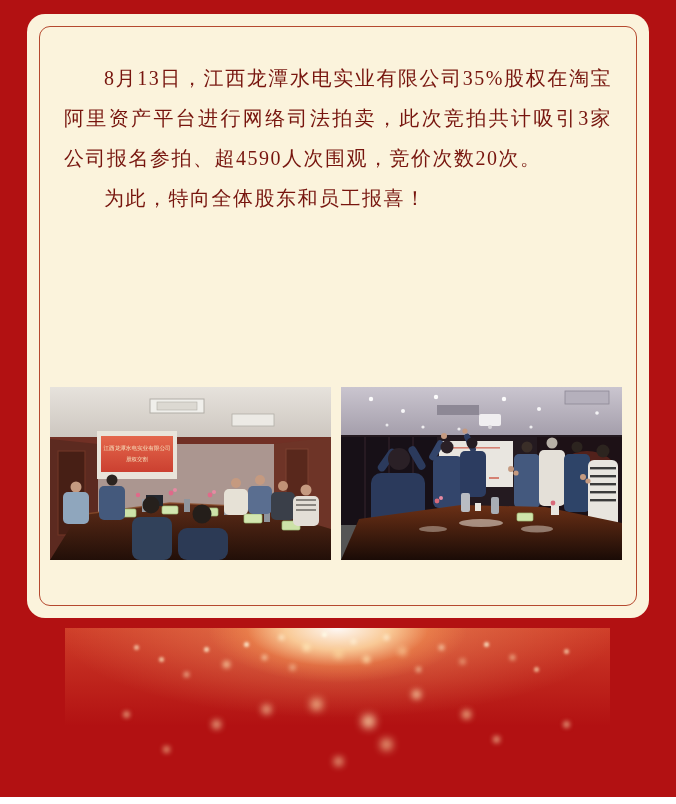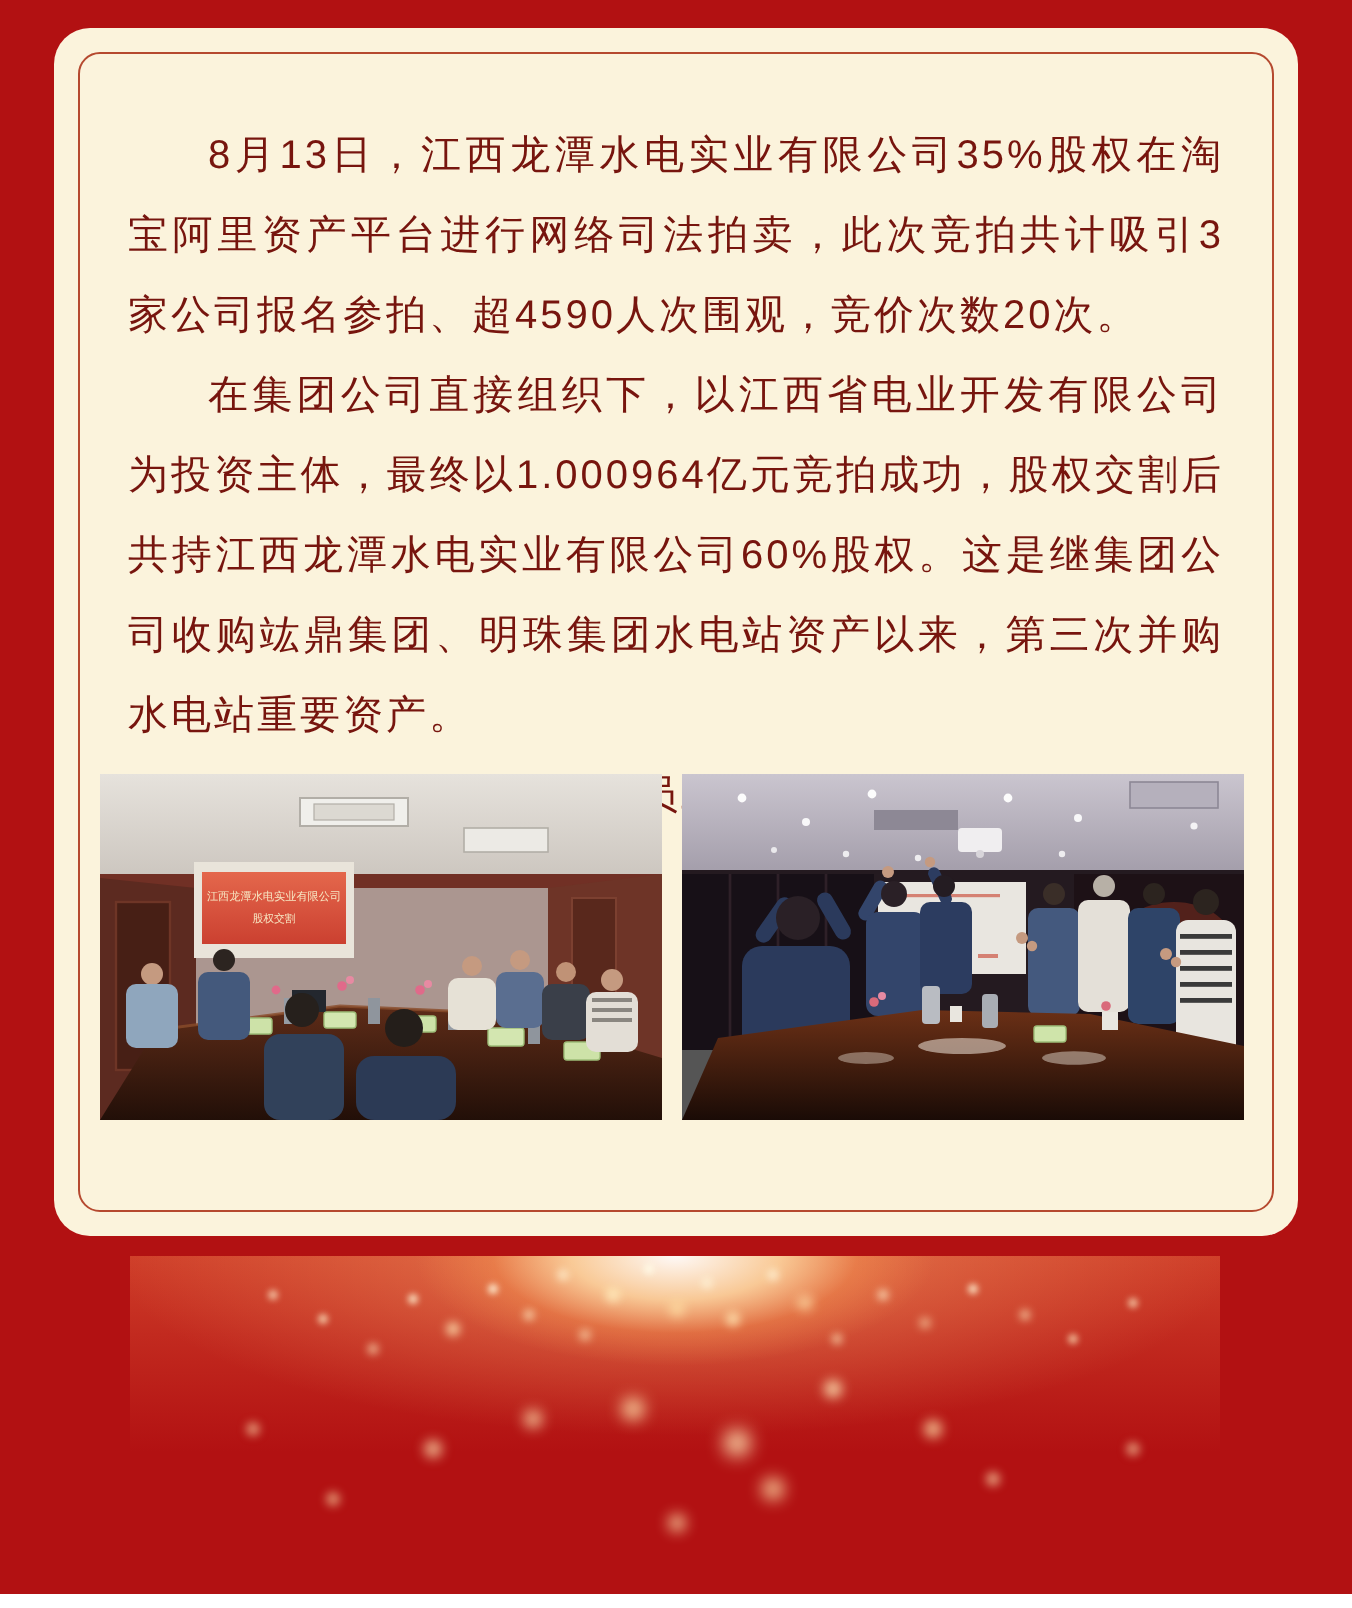--- a/index.html
+++ b/index.html
@@ -4,21 +4,21 @@
 <style>
   html,body{margin:0;padding:0;background:#ffffff;}
   .stage{
     position:relative;width:676px;height:804px;overflow:hidden;
     background:#ffffff;font-family:"Liberation Sans",sans-serif;
   }
   .red-bg{position:absolute;left:0;top:0;width:676px;height:797px;background:#b21112;}
   
   .card{
     position:absolute;left:27px;top:14px;width:622px;height:604px;
-    background:#fbf3dc;border-radius:18px;
+    background:#fbf3dc;border-radius:18px;font-family:Liberation Serif, serif;
   }
   .card-border{
     position:absolute;left:12px;top:12px;right:12px;bottom:12px;
     border:1px solid #b5492f;border-radius:11px;pointer-events:none;
   }
   .content{
     position:absolute;left:37px;right:37px;top:44px;
     color:#77150e;font-size:20px;line-height:40px;letter-spacing:1.5px;
     text-align:justify;
   }
@@ -64,21 +64,20 @@
 <body>
 
 <div class="stage">
   <div class="red-bg"></div>
 
   <div class="card">
     <div class="card-border"></div>
 
     <div class="content">
       <p>8月13日，江西龙潭水电实业有限公司35%股权在淘宝阿里资产平台进行网络司法拍卖，此次竞拍共计吸引3家公司报名参拍、超4590人次围观，竞价次数20次。</p>
-      <p>在集团公司直接组织下，以江西省电业开发有限公司为投资主体，最终以1.000964亿元竞拍成功，股权交割后共持江西龙潭水电实业有限公司60%股权。这是继集团公司收购竑鼎集团、明珠集团水电站资产以来，第三次并购水电站重要资产。</p>
       <p>为此，特向全体股东和员工报喜！</p>
     </div>
 
     <div class="photos">
 
       <div class="photo">
         <svg width="281" height="173" viewBox="0 0 281 173">
           <defs>
             <linearGradient id="ceilL" x1="0" y1="0" x2="0" y2="1">
               <stop offset="0" stop-color="#e6e2dc"></stop>

